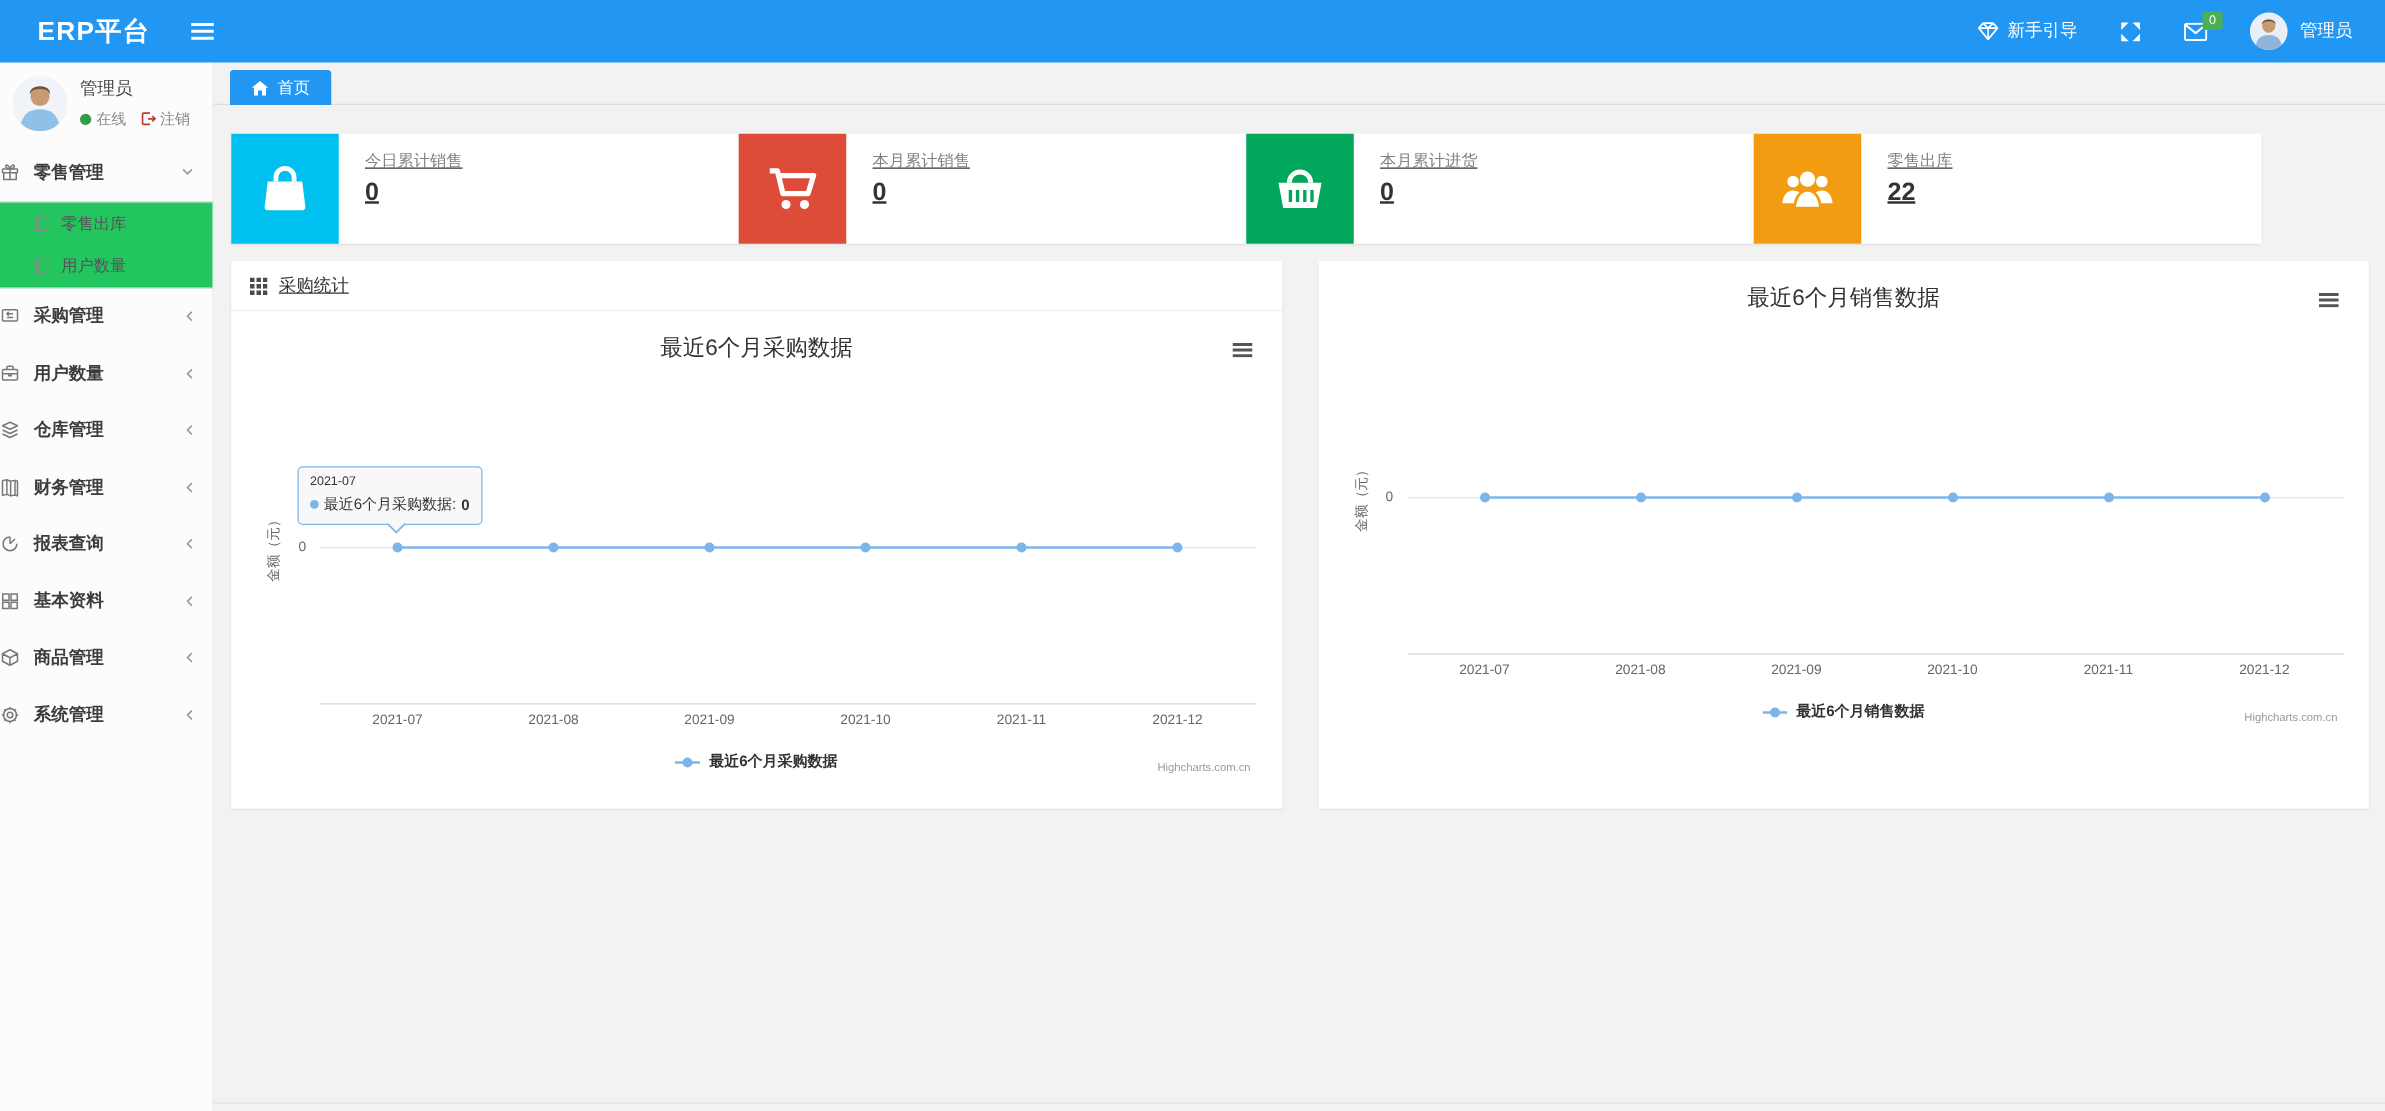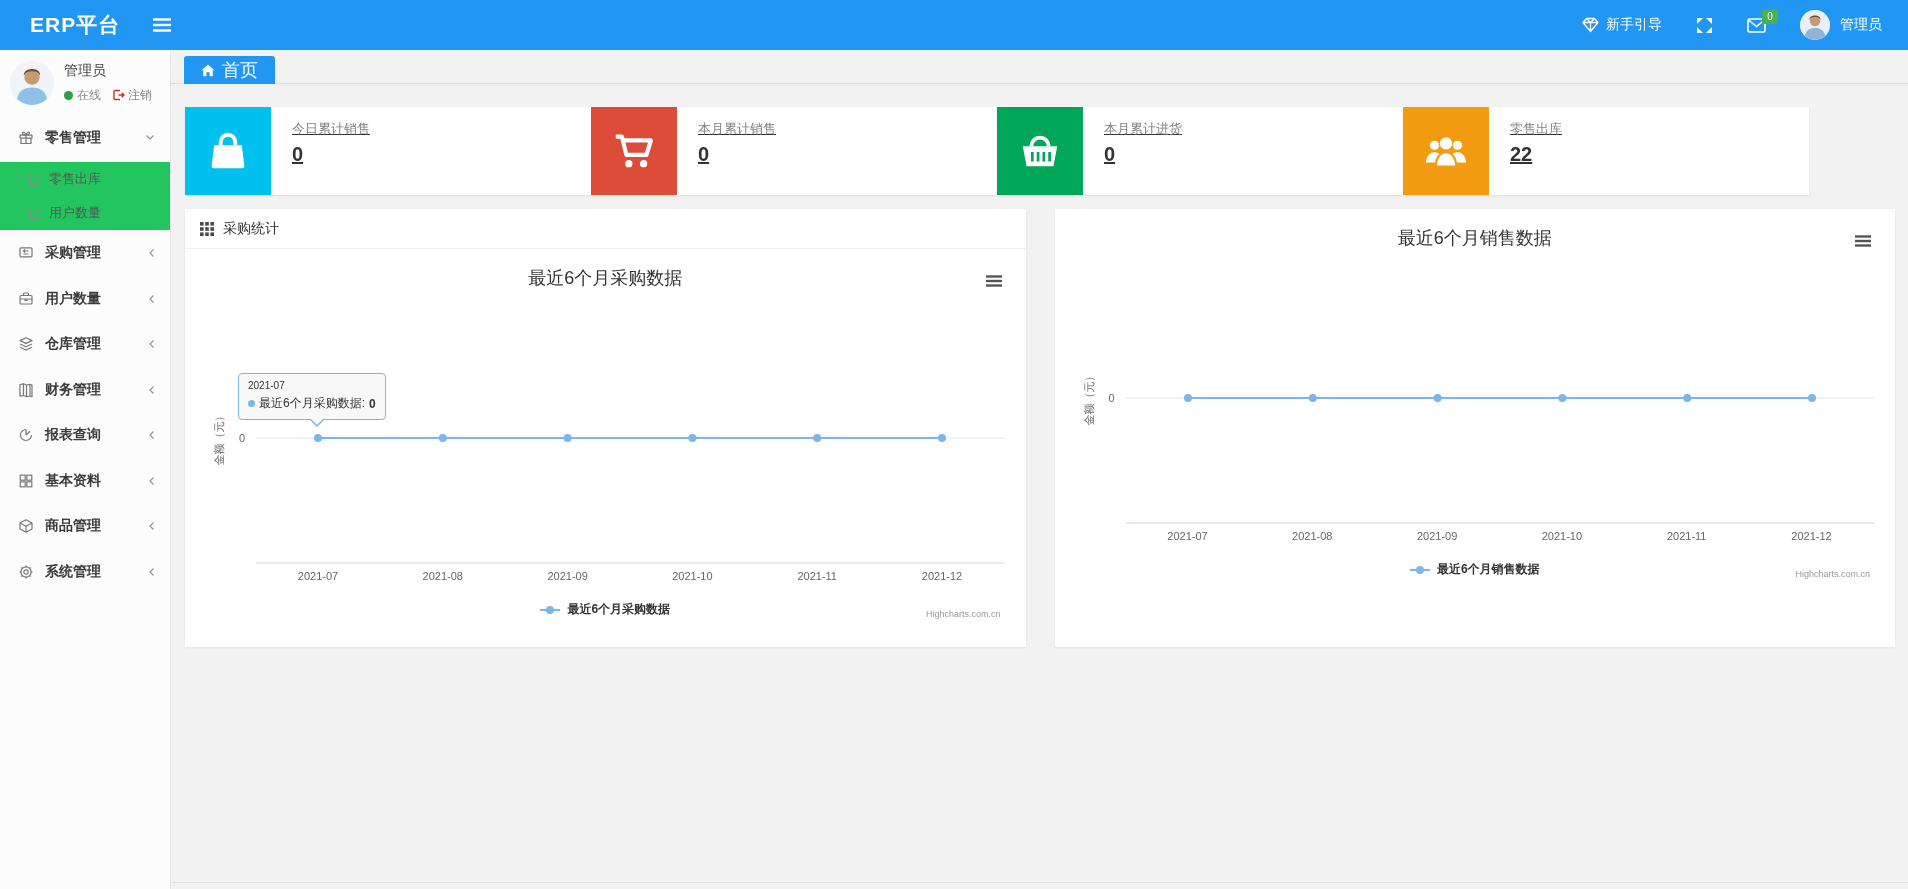--- a/index.html
+++ b/index.html
@@ -20,38 +20,38 @@
   
   .sidebar { position:absolute; top:50px; left:0; bottom:0; width:171px; background:#fcfcfc; border-right:1px solid #e7e7e7; z-index:20; }
   .user-block { display:flex; align-items:center; padding:11px 10px; height:65px; }
   .avatar-lg { width:44px; height:44px; border-radius:50%; overflow:hidden; background:#eef3f7; flex:none; }
   .user-info { margin-left:10px; }
   .user-name { font-size:14px; color:#444; }
   .user-status { display:flex; align-items:center; font-size:12px; color:#888; margin-top:7px; gap:4px; }
   .dot { width:9px; height:9px; border-radius:50%; background:#2f9e44; display:inline-block; }
   .logout { display:flex; align-items:center; gap:3px; margin-left:8px; cursor:pointer; color:#888; }
   .menu { list-style:none; }
-  .menu-item { position:relative; height:45.5px; display:flex; align-items:center; padding-left:18px; gap:11px; font-size:14px; color:#3c3c3c; font-weight:bold; cursor:pointer; }
+  .menu-item { position:relative; height:45.5px; display:flex; align-items:center; gap:11px; font-size:14px; color:#3c3c3c; font-weight:bold; cursor:pointer; }
   .menu-item .chev { position:absolute; right:15px; display:flex; }
   .submenu { background:#22c55e; list-style:none; border-top:1px solid #efefef; border-bottom:1px solid #efefef; }
   .submenu-item { height:34px; display:flex; align-items:center; padding-left:27px; gap:9px; font-size:13px; color:#555; cursor:pointer; }
   .micon { display:flex; flex:none; }
 
   
   .main { position:absolute; top:50px; left:171px; right:0; bottom:0; background:#f2f2f2; }
   .tab-bar { height:34px; border-bottom:1px solid #dcdcdc; position:relative; }
-  .tab-home { position:absolute; left:13px; top:6px; height:28px; background:#2196f3; color:#fff; font-size:18px; display:flex; align-items:center; gap:7px; padding:0 17px; border-radius:3px 3px 0 0; cursor:pointer; }
+  .tab-home { position:absolute; left:13px; top:6px; height:28px; background:#2196f3; color:#fff; font-size:13px; display:flex; align-items:center; gap:7px; padding:0 17px; border-radius:3px 3px 0 0; cursor:pointer; }
   .cards-row { display:flex; margin:23px 13px 0 14px;text-decoration:underline; }
   .stat-card { width:406px; height:88px; background:#fff; display:flex; box-shadow:0 1px 2px rgba(0,0,0,.08); }
   .icon-box { width:86px; height:88px; flex:none; display:flex; align-items:center; justify-content:center; }
   .stat-text { padding:13px 0 0 21px; }
   .stat-label { font-size:13px; color:#828282; }
   .stat-value { font-size:20px; font-weight:bold; color:#333; margin-top:5px; }
 
-  .panels-row { display:flex; gap:29px; margin:14px 13px 0 14px; }
+  .panels-row { display:flex; gap:29px; margin:14px 13px 0 14px;text-decoration:underline; }
   .panel { width:406px; background:#fff; box-shadow:0 1px 2px rgba(0,0,0,.08); }
   .panel.wide { width:841px; }
   .panel-header { height:40px; display:flex; align-items:center; padding-left:15px; gap:9px; font-size:14px; color:#333; border-bottom:1px solid #f1f1f1; }
   .chart-body { position:relative; height:398px; overflow:hidden; }
 
   
   .chart-title { position:absolute; left:0; right:0; top:17px; text-align:center; font-size:18px; color:#333; }
   .export-btn { position:absolute; top:24px; right:24px; cursor:pointer; z-index:5; }
   .y-axis-title { position:absolute; left:34px; top:189px; transform:translate(-50%,-50%) rotate(-90deg); font-size:11px; color:#666; white-space:nowrap; }
   .y-tick { position:absolute; left:26px; width:34px; top:183px; text-align:right; font-size:11px; color:#666; }

